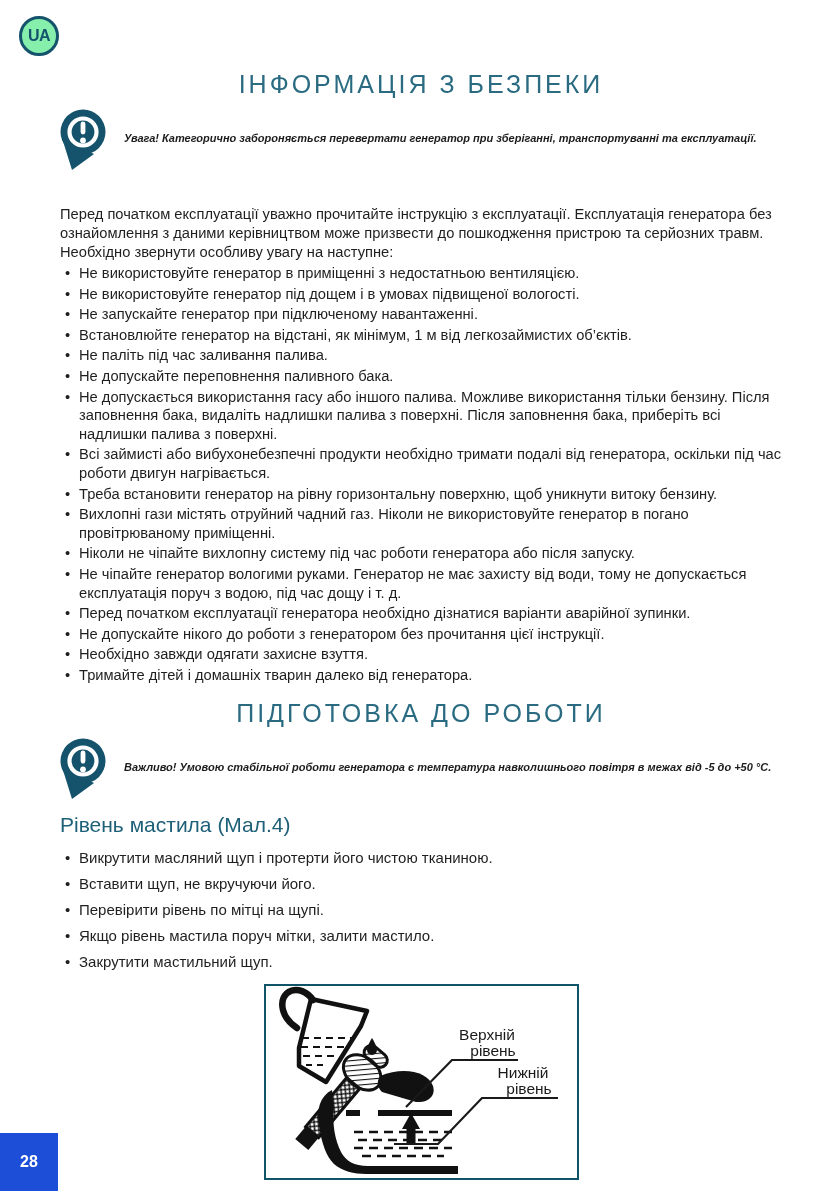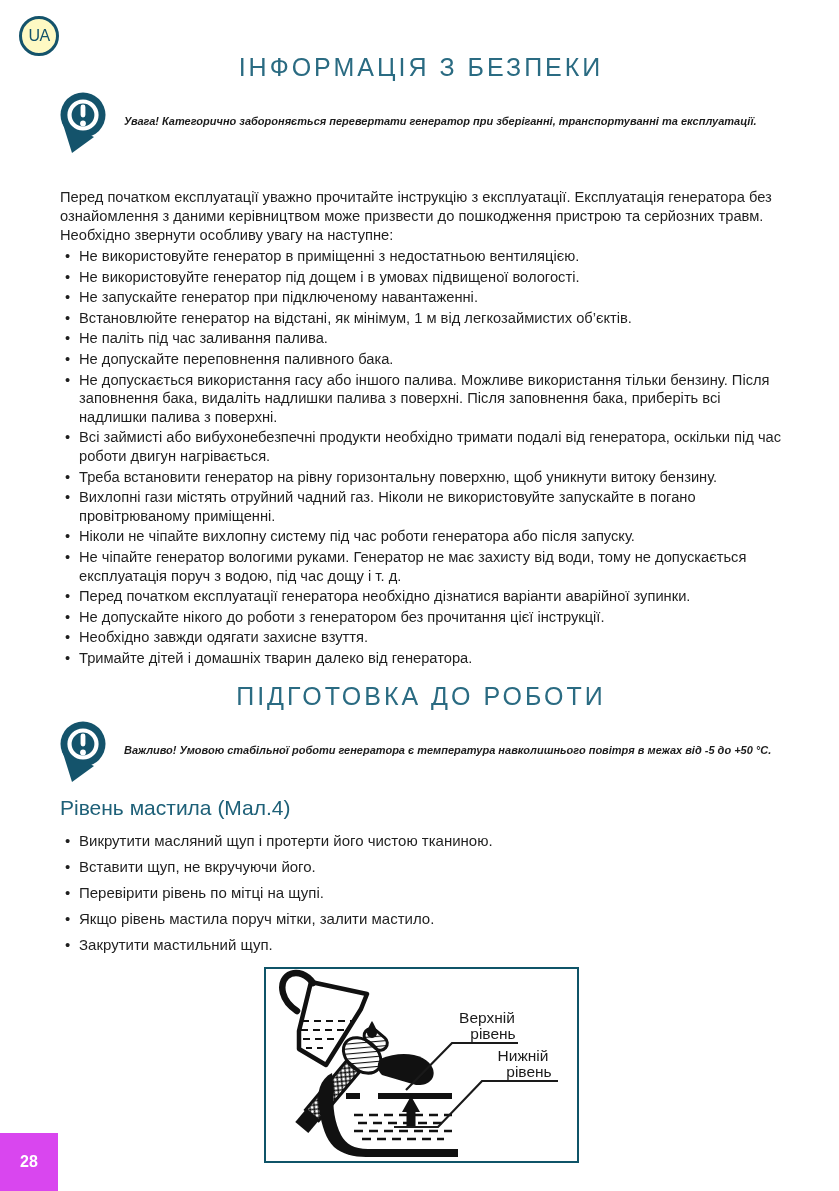--- a/index.html
+++ b/index.html
@@ -4,29 +4,29 @@
 <style>
   html,body{margin:0;padding:0;}
   body{
     width:839px;height:1191px;position:relative;overflow:hidden;
     background:#ffffff;color:#1f1f1f;
     font-family:"Liberation Sans", sans-serif;
   }
   .ua-badge{
     position:absolute;left:19px;top:16px;width:34px;height:34px;
     border:3px solid #14536B;border-radius:50%;
-    color:#14536B;font-weight:normal;font-size:16px;letter-spacing:-0.5px;
-    display:flex;align-items:center;justify-content:center;background:#fef9c3;
+    color:#14536B;font-weight:bold;font-size:16px;letter-spacing:-0.5px;
+    display:flex;align-items:center;justify-content:center;background:#86efac;
   }
   .content{padding:0 57px 0 60px;}
   .section-title{
     margin:0;text-align:center;color:#2A6B82;
     font-size:25px;font-weight:500;letter-spacing:3px;line-height:30px;
   }
-  .title-1{padding-top:52px;}
+  .title-1{padding-top:52px;margin-top:17px;}
   .title-2{margin-top:14px;}
   .warn-row{display:flex;align-items:flex-start;gap:17px;margin-top:10px;}
   .warn-icon{flex:0 0 47px;}
   .warn-text{
     font-style:italic;font-weight:bold;font-size:11px;line-height:23px;
     padding-top:7px;max-width:662px;color:#1c1c1c;
   }
   .intro{margin:30px 0 0 0;font-size:14.7px;line-height:19px;text-align:left;}
   ul.bullets{margin:2px 0 0 0;padding:0 0 0 19px;list-style:none;}
   ul.bullets li{position:relative;margin:0 0 2px 0;font-size:14.7px;line-height:18.6px;}
@@ -34,21 +34,21 @@
   .sub-title{
     margin:8px 0 10px 0;color:#1E6078;font-size:21px;font-weight:500;line-height:26px;
   }
   ul.oil-list li{margin:0 0 6.5px 0;font-size:15px;line-height:19.5px;}
   .figure-wrap{text-align:center;margin-top:12px;}
   .figure-box{
     display:inline-block;border:2.5px solid #0F5468;background:#fff;
     width:311px;height:192px;line-height:0;
   }
   .page-num{
-    position:absolute;left:0;bottom:0;width:58px;height:58px;background:#d946ef;
+    position:absolute;left:0;bottom:0;width:58px;height:58px;background:#1d4ed8;
     color:#ffffff;font-weight:bold;font-size:16px;
     display:flex;align-items:center;justify-content:center;
   }
   svg text{font-family:"Liberation Sans", sans-serif;}
 </style>
 </head>
 <body>
 
 <div class="ua-badge">UA</div>
 
@@ -84,21 +84,21 @@
       <li>Не паліть під час заливання палива.</li>
 
       <li>Не допускайте переповнення паливного бака.</li>
 
       <li>Не допускається використання гасу або іншого палива. Можливе використання тільки бензину. Після заповнення бака, видаліть надлишки палива з поверхні. Після заповнення бака, приберіть всі надлишки палива з поверхні.</li>
 
       <li>Всі займисті або вибухонебезпечні продукти необхідно тримати подалі від генератора, оскільки під час роботи двигун нагрівається.</li>
 
       <li>Треба встановити генератор на рівну горизонтальну поверхню, щоб уникнути витоку бензину.</li>
 
-      <li>Вихлопні гази містять отруйний чадний газ. Ніколи не використовуйте запускайте в погано провітрюваному приміщенні.</li>
+      <li>Вихлопні гази містять отруйний чадний газ. Ніколи не використовуйте генератор в погано провітрюваному приміщенні.</li>
 
       <li>Ніколи не чіпайте вихлопну систему під час роботи генератора або після запуску.</li>
 
       <li>Не чіпайте генератор вологими руками. Генератор не має захисту від води, тому не допускається експлуатація поруч з водою, під час дощу і т. д.</li>
 
       <li>Перед початком експлуатації генератора необхідно дізнатися варіанти аварійної зупинки.</li>
 
       <li>Не допускайте нікого до роботи з генератором без прочитання цієї інструкції.</li>
 
       <li>Необхідно завжди одягати захисне взуття.</li>

